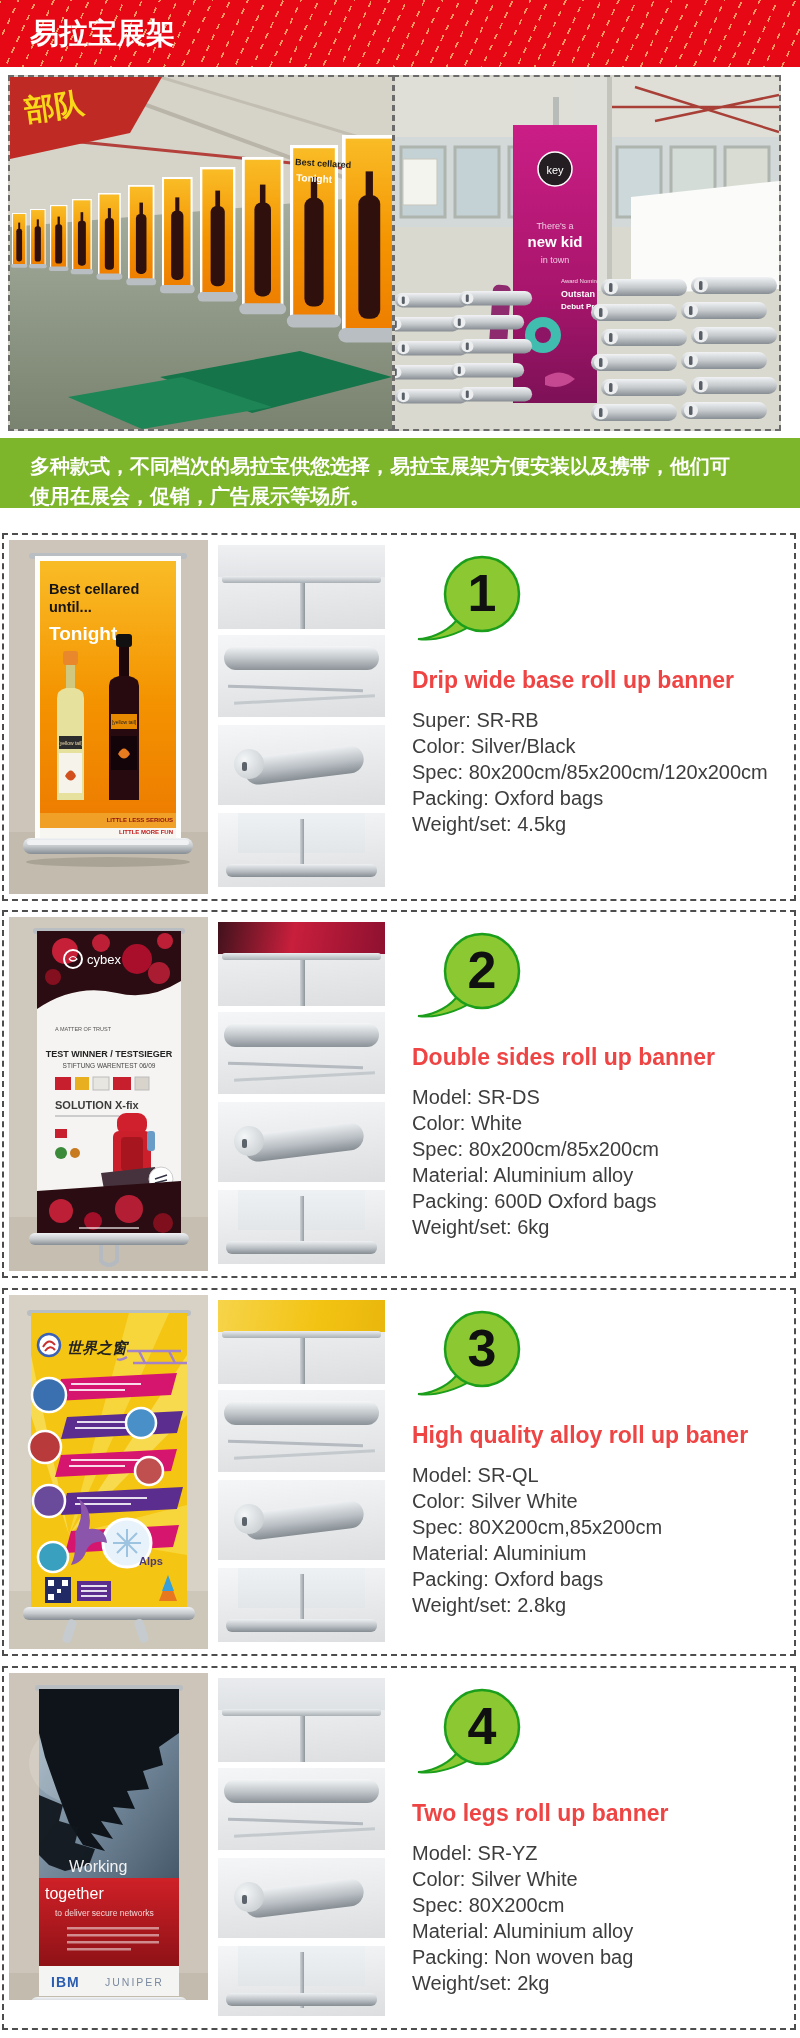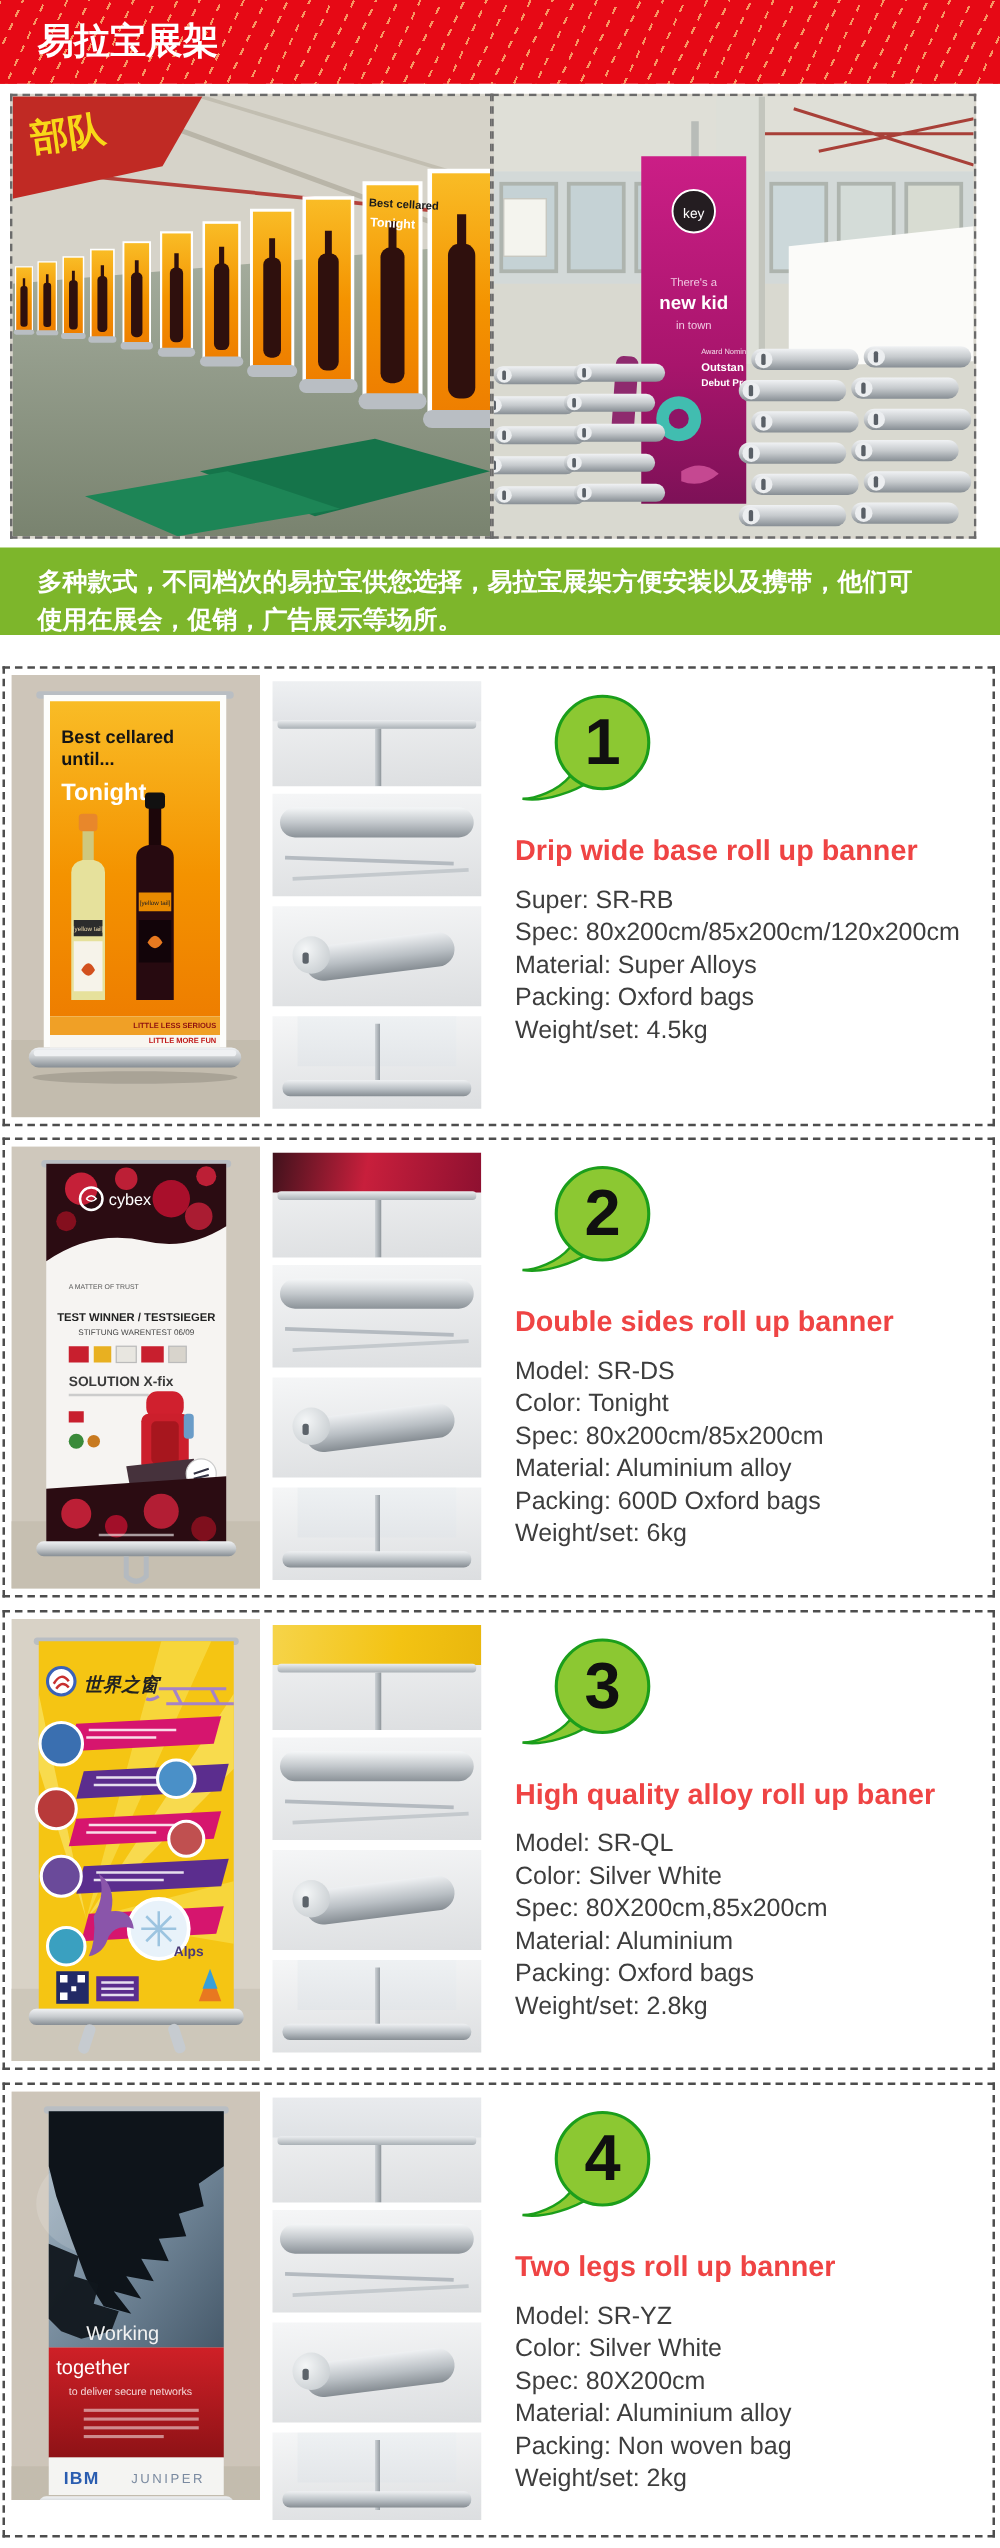--- a/index.html
+++ b/index.html
@@ -268,22 +268,22 @@
     <div class="badge">
       <svg viewBox="0 0 112 94" width="112" height="94">
         <path d="M40 68 C30 80 12 86 2 86 C20 89 44 80 56 72 Z" fill="#8cc832" stroke="#1b9e1b" stroke-width="2"></path>
         <circle cx="66" cy="41" r="37" fill="#8cc832" stroke="#1b9e1b" stroke-width="2.5"></circle>
         <text x="66" y="58" font-size="52" font-weight="bold" fill="#101010" text-anchor="middle">1</text>
       </svg>
     </div>
     <h2 class="ptitle">Drip wide base roll up banner</h2>
     <ul class="specs">
       <li>Super: SR-RB</li>
+      <li>Color: Silver/Black</li>
       <li>Spec: 80x200cm/85x200cm/120x200cm</li>
-      <li>Material: Super Alloys</li>
       <li>Packing: Oxford bags</li>
       <li>Weight/set: 4.5kg</li>
     </ul>
   </section>
 
   <section class="prod s2" id="sec2">
     <div class="pphoto">
       <svg viewBox="0 0 199 354" width="199" height="354">
         <rect width="199" height="354" fill="#cfc8bc"></rect>
         <rect y="300" width="199" height="54" fill="#c6bfb1"></rect>
@@ -360,21 +360,21 @@
     <div class="badge">
       <svg viewBox="0 0 112 94" width="112" height="94">
         <path d="M40 68 C30 80 12 86 2 86 C20 89 44 80 56 72 Z" fill="#8cc832" stroke="#1b9e1b" stroke-width="2"></path>
         <circle cx="66" cy="41" r="37" fill="#8cc832" stroke="#1b9e1b" stroke-width="2.5"></circle>
         <text x="66" y="58" font-size="52" font-weight="bold" fill="#101010" text-anchor="middle">2</text>
       </svg>
     </div>
     <h2 class="ptitle">Double sides roll up banner</h2>
     <ul class="specs">
       <li>Model: SR-DS</li>
-      <li>Color: Tonight</li>
+      <li>Color: White</li>
       <li>Spec: 80x200cm/85x200cm</li>
       <li>Material: Aluminium alloy</li>
       <li>Packing: 600D Oxford bags</li>
       <li>Weight/set: 6kg</li>
     </ul>
   </section>
 
   <section class="prod s3" id="sec3">
     <div class="pphoto">
       <svg viewBox="0 0 199 354" width="199" height="354">

